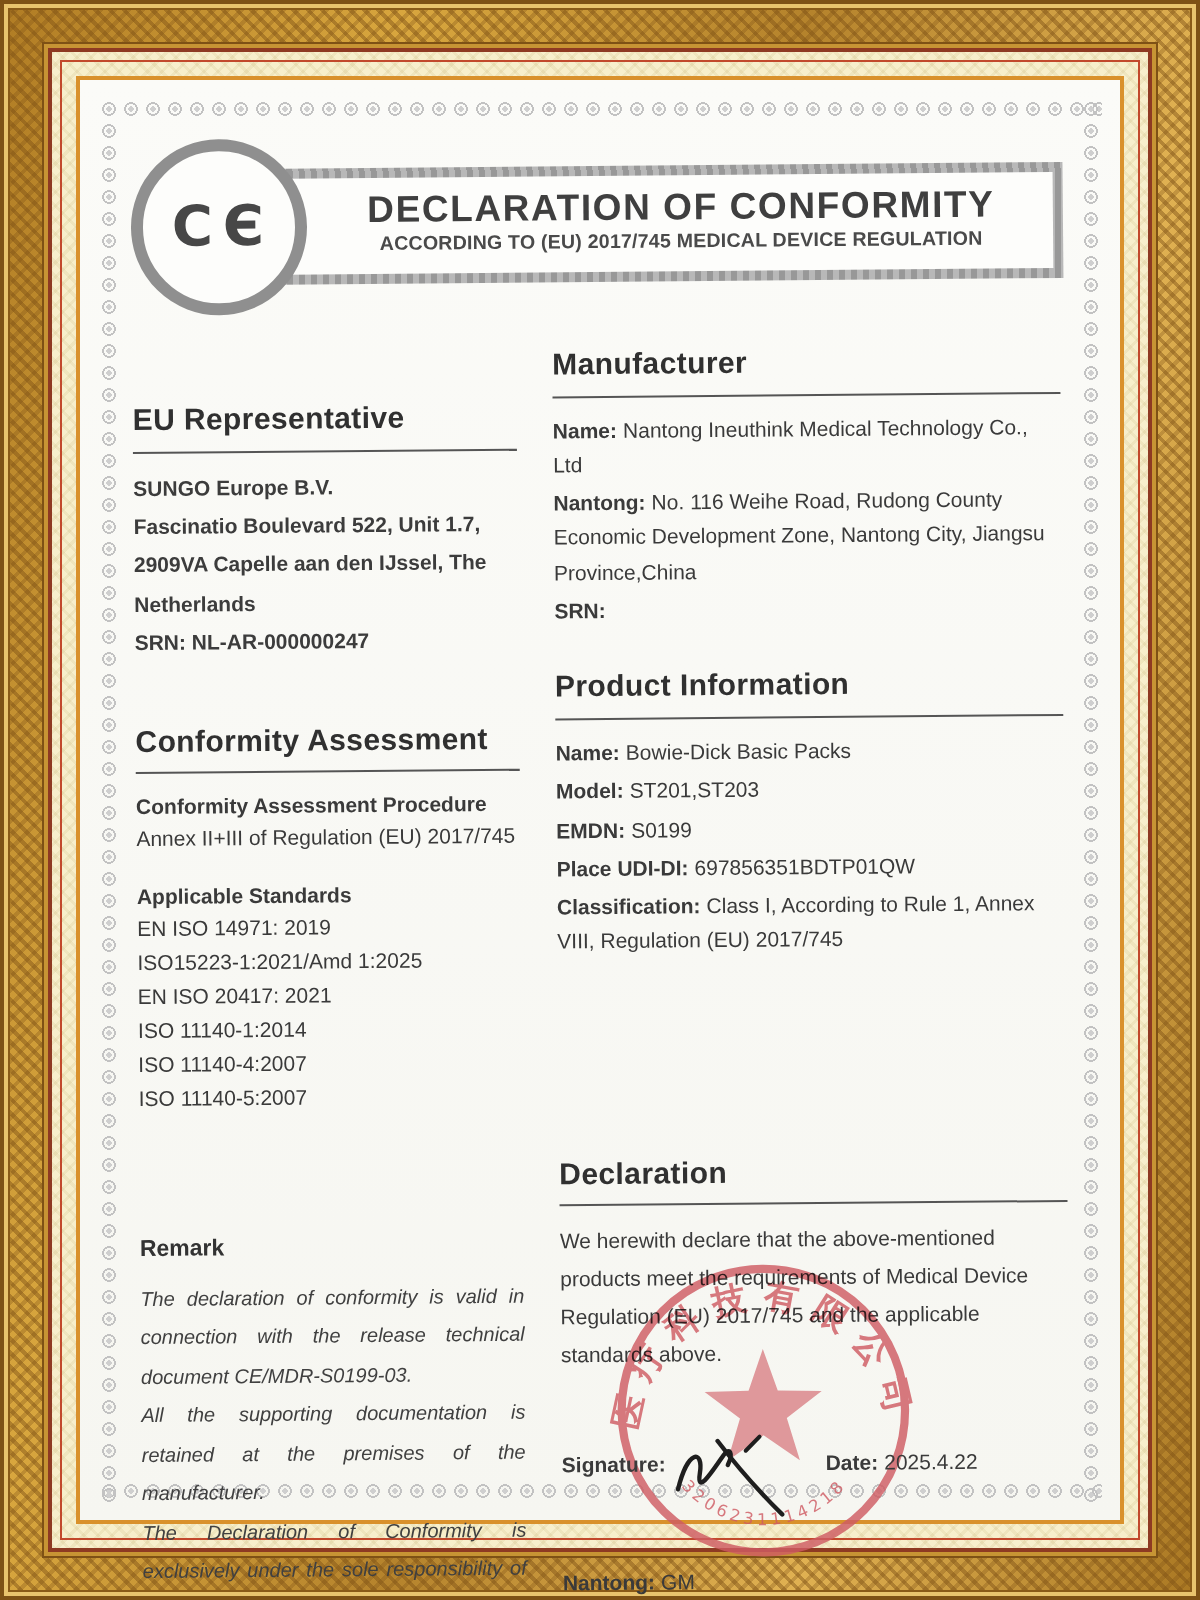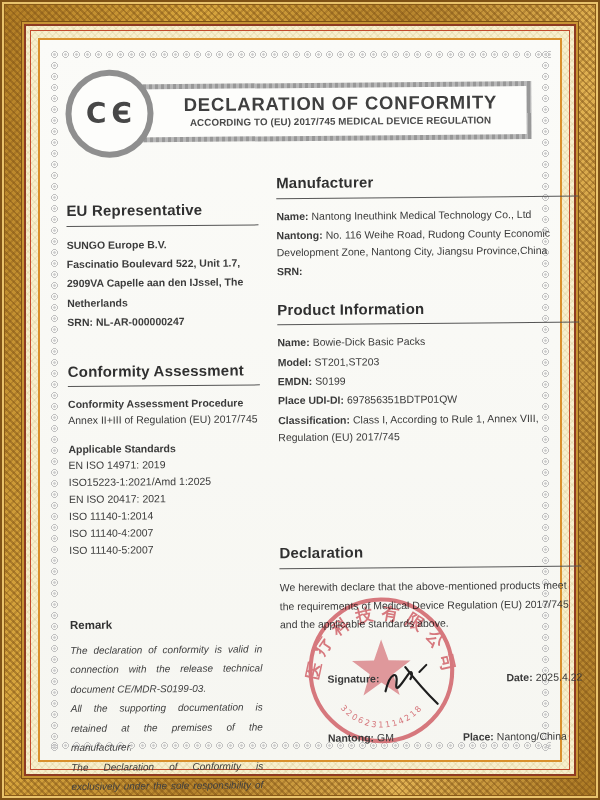--- a/index.html
+++ b/index.html
@@ -126,21 +126,21 @@
   }
 
   .sec-manufacturer { margin-bottom: 18px; }
   .sec-declaration { margin-top: 96px; position: relative; }
   .decl-text { line-height: 1.8; position: relative; z-index: 1; }
 
   .sig-row {
     margin-top: 38px; display: flex; align-items: center;
     position: relative; z-index: 4; line-height: 1.4;
   }
-  .sig-label, .date-label, .pos-label, .place-label { font-weight: bold; margin-left: 47px; }
+  .sig-label, .date-label, .pos-label, .place-label { font-weight: bold; }
   .sig-svg { margin: -14px -4px -20px -2px; overflow: visible; }
   .date-pair { margin-left: 10px; text-align: center; }
   .pos-row {
     margin-top: 44px; display: flex; align-items: center;
     position: relative; z-index: 4;
   }
   .place-pair { margin-left: auto; padding-right: 16px; }
   .val-inline { margin-left: 3px; }
 
   
@@ -262,23 +262,20 @@
                 </svg>
                 <span class="date-pair">
                   <span class="date-label">Date:</span><span class="val-inline">2025.4.22</span>
                 </span>
               </div>
 
               <div class="pos-row">
                 <span>
                   <span class="pos-label">Nantong:</span><span class="val-inline">GM</span>
                 </span>
-                <span class="place-pair">
-                  <span class="place-label">Place:</span><span class="val-inline">Nantong/China</span>
-                </span>
               </div>
             </section>
 
           </div>
         </div>
 
       </div>
     </div>
   </div>
 </div>

